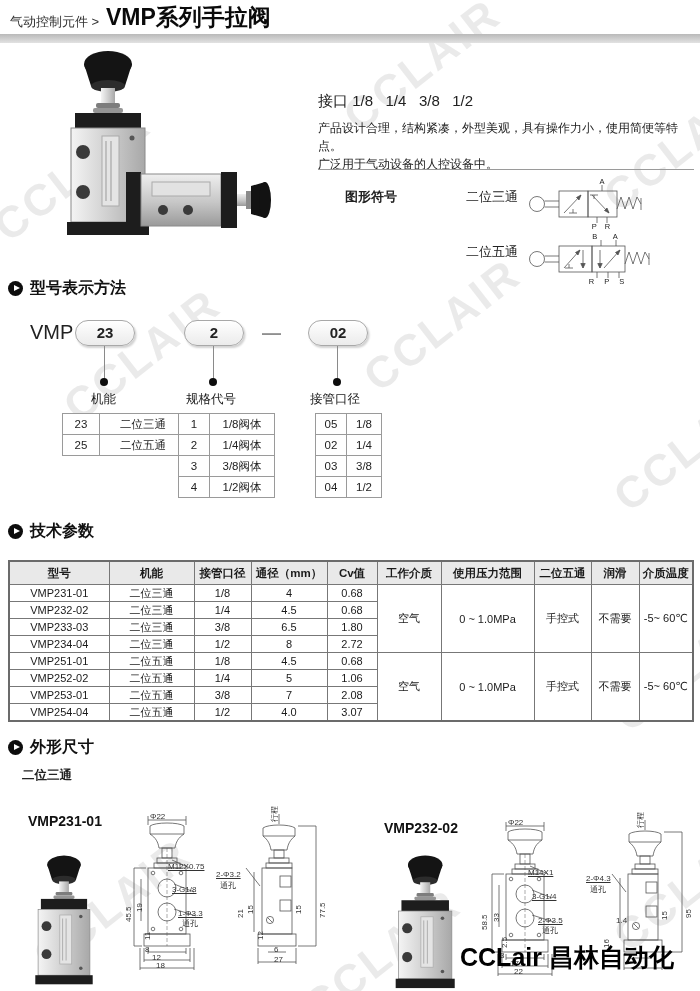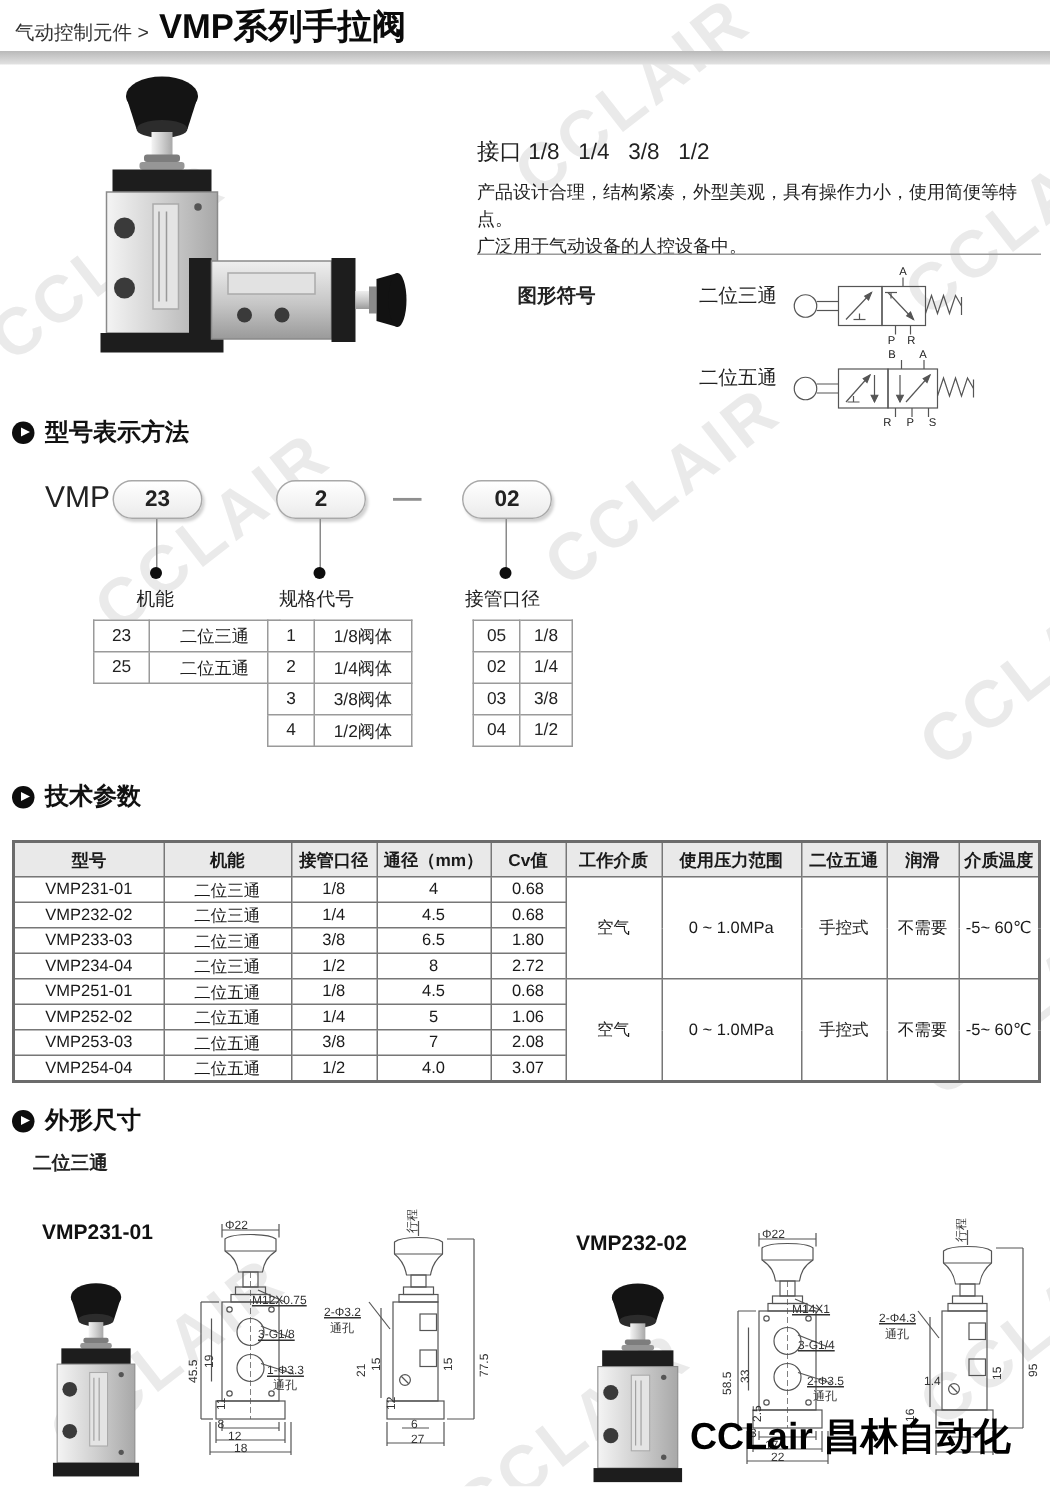--- a/index.html
+++ b/index.html
@@ -394,21 +394,21 @@
       <td rowspan="4">-5~ 60℃</td>
     </tr>
     <tr>
       <td>VMP252-02</td>
       <td>二位五通</td>
       <td>1/4</td>
       <td>5</td>
       <td>1.06</td>
     </tr>
     <tr>
-      <td>VMP253-03</td>
+      <td>VMP253-01</td>
       <td>二位五通</td>
       <td>3/8</td>
       <td>7</td>
       <td>2.08</td>
     </tr>
     <tr>
       <td>VMP254-04</td>
       <td>二位五通</td>
       <td>1/2</td>
       <td>4.0</td>

